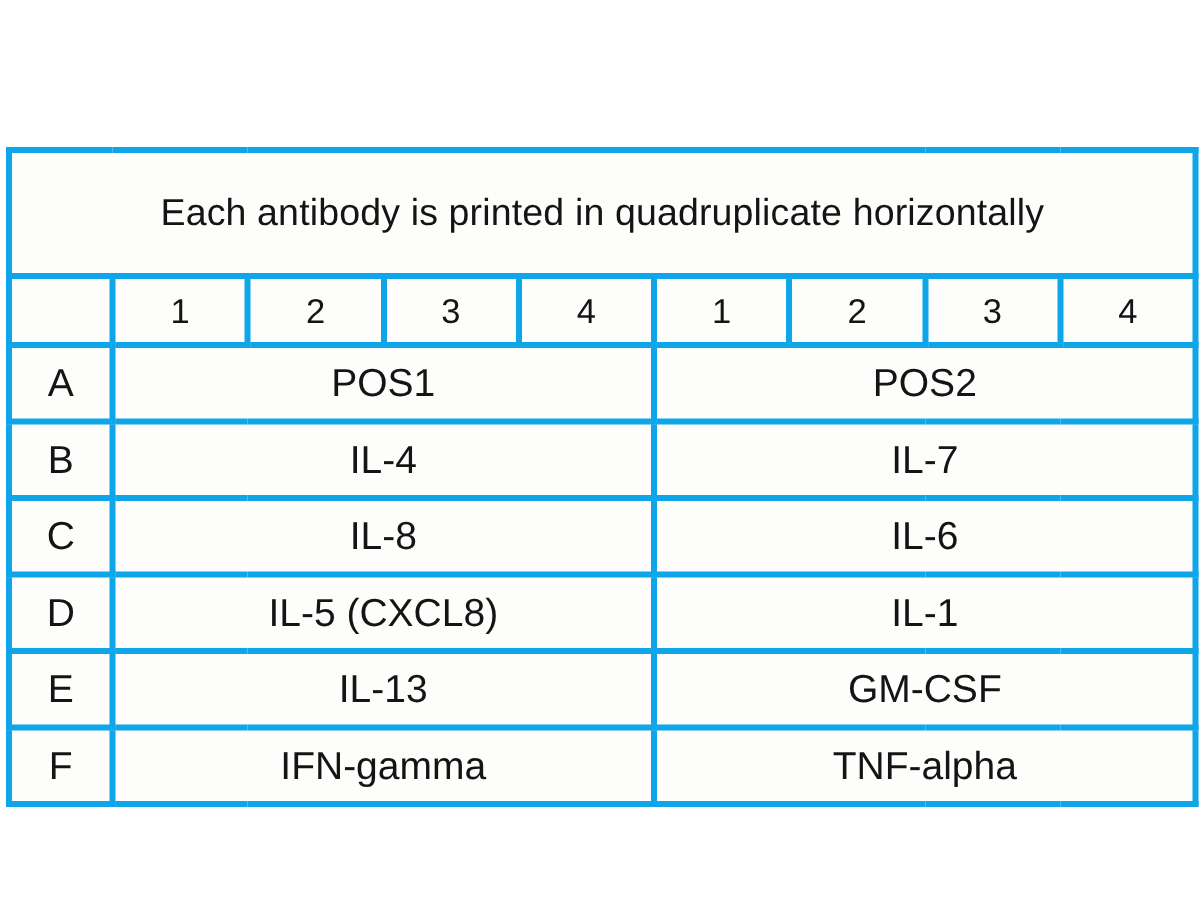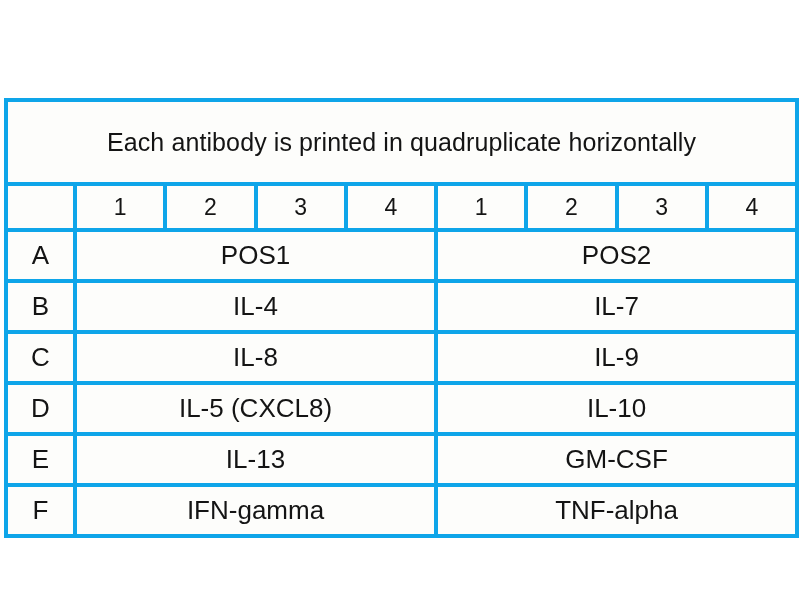--- a/index.html
+++ b/index.html
@@ -125,27 +125,27 @@
 
       <tr class="body-row">
         <td class="rowlabel">B</td>
         <td class="plain" colspan="4">IL-4</td>
         <td class="plain" colspan="4">IL-7</td>
       </tr>
 
       <tr class="body-row">
         <td class="rowlabel">C</td>
         <td class="shaded" colspan="4">IL-8</td>
-        <td class="shaded" colspan="4">IL-9</td>
+        <td class="shaded" colspan="4">IL-6</td>
       </tr>
 
       <tr class="body-row">
         <td class="rowlabel">D</td>
         <td class="plain" colspan="4">IL-5 (CXCL8)</td>
-        <td class="plain" colspan="4">IL-10</td>
+        <td class="plain" colspan="4">IL-1</td>
       </tr>
 
       <tr class="body-row">
         <td class="rowlabel">E</td>
         <td class="shaded" colspan="4">IL-13</td>
         <td class="shaded" colspan="4">GM-CSF</td>
       </tr>
 
       <tr class="body-row">
         <td class="rowlabel">F</td>

